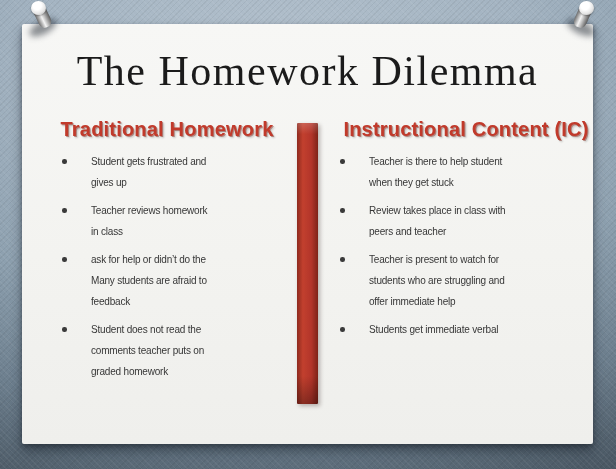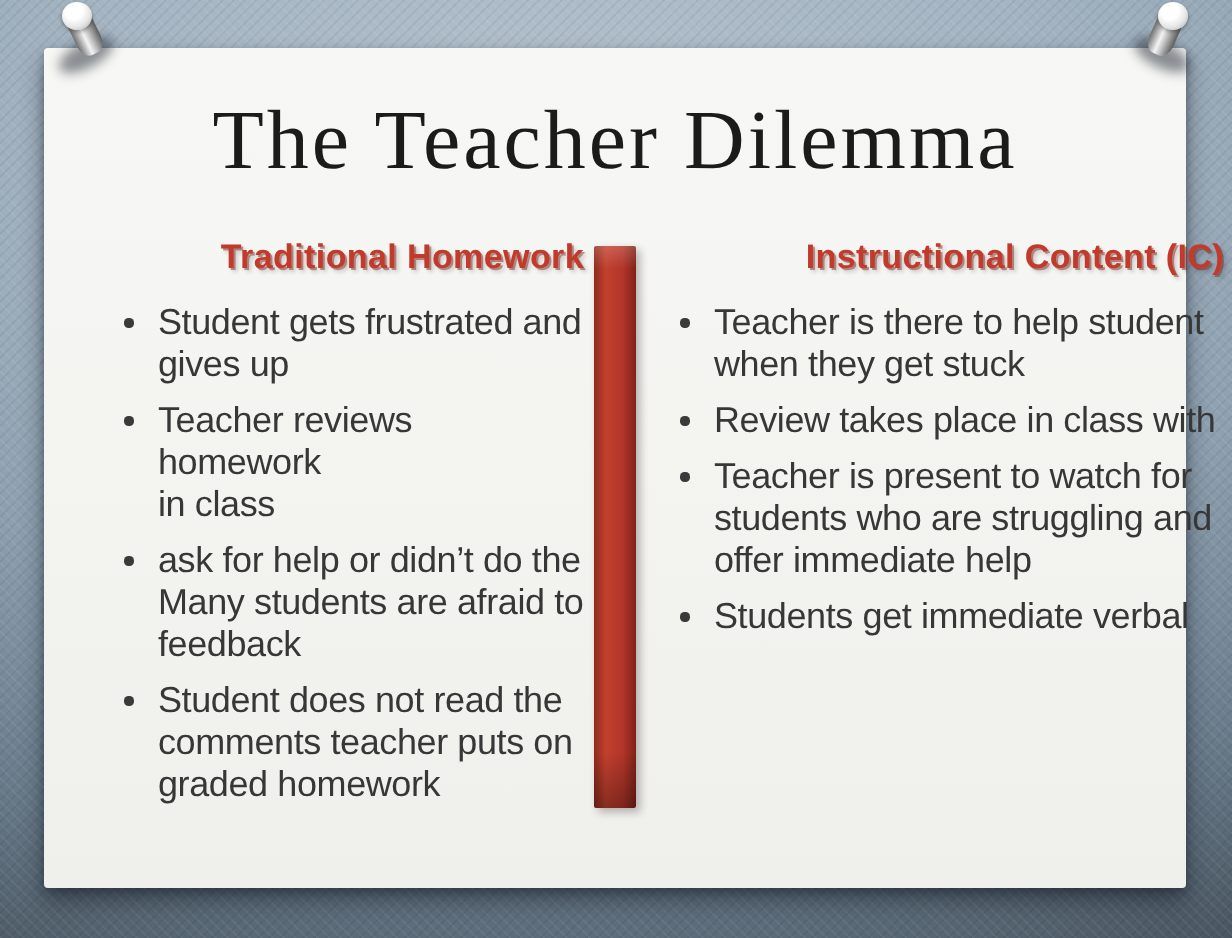--- a/index.html
+++ b/index.html
@@ -52,43 +52,44 @@
         rgba(0,0,0,0) 90%, rgba(0,0,0,0.3) 100%),
       linear-gradient(90deg, #8e2a1e 0%, #c2402e 28%, #b3352a 68%, #7e2318 100%);
     box-shadow: 2px 2px 4px rgba(40, 20, 15, 0.3);
   }
 
   .column { position: absolute; top: 94px; }
   .col-left  { left: 20px;  width: 250px; }
   .col-right { left: 298px; width: 292px; }
 
   .col-header {
-    text-align: right;
-    font-size: 17px;
+    text-align: center;
+    font-size: 20px;
     font-weight: bold;
     letter-spacing: 0.2px;
     color: #c13a2b;
     text-shadow: 1px 1px 0 rgba(125, 28, 18, 0.45), 2px 2px 2px rgba(0,0,0,0.18);
     line-height: 22px;
   }
 
   .bullets { margin-top: 11px; }
   .bullet-item { display: flex; margin-bottom: 7px; padding-left: 20px; }
   .bullet-dot-cell { flex: 0 0 17px; }
   .bullet-dot {
     width: 4.5px; height: 4.5px;
     border-radius: 50%;
     background: #3a3a3a;
     margin-top: 8px;
   }
   .bullet-lines {
-    font-size: 18px;
+    font-size: 10px;
     line-height: 21px;
     letter-spacing: -0.2px;
     color: #373737;
+    margin-left: 12px;
   }
   .line { display: block; }
   .italic { font-style: italic; }
 
   
   .pin { position: absolute; width: 60px; height: 46px; }
   .pin-left  { left: 24px;  top: 0; }
   .pin-right { left: 560px; top: 0; }
   .pin .pin-shadow {
     position: absolute;
@@ -117,21 +118,21 @@
   .pin-left  .pin-head { left: 7px;  top: 1px; }
   .pin-right .pin-head { left: 19px; top: 1px; }
 </style>
 </head>
 <body>
 
 <div class="canvas">
   <div class="texture"></div>
 
   <div class="paper">
-    <div class="title">The Teacher Dilemma</div>
+    <div class="title">The Homework Dilemma</div>
 
     <div class="divider"></div>
 
     <div class="column col-left">
       <div class="col-header">Traditional Homework</div>
       <div class="bullets">
 
         <div class="bullet-item">
           <div class="bullet-dot-cell">
               <div class="bullet-dot"></div>
@@ -190,20 +191,21 @@
             <span class="line">when they get stuck</span>
           </div>
         </div>
 
         <div class="bullet-item">
           <div class="bullet-dot-cell">
               <div class="bullet-dot"></div>
             </div>
           <div class="bullet-lines">
             <span class="line">Review takes place in class with</span>
+            <span class="line">peers and teacher</span>
           </div>
         </div>
 
         <div class="bullet-item">
           <div class="bullet-dot-cell">
               <div class="bullet-dot"></div>
             </div>
           <div class="bullet-lines">
             <span class="line">Teacher is present to watch for</span>
             <span class="line">students who are struggling and</span>

